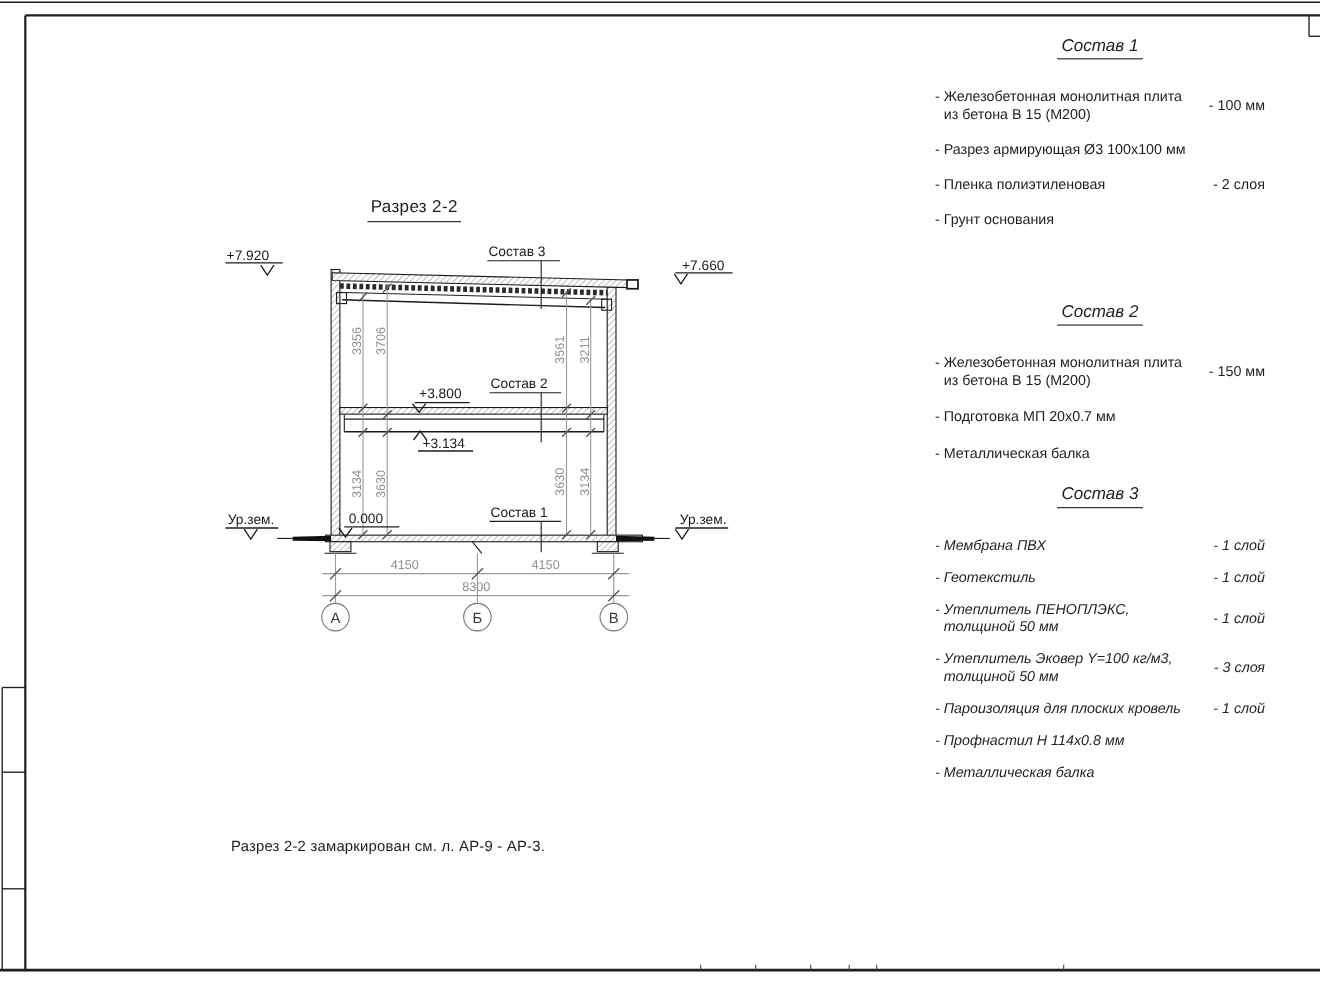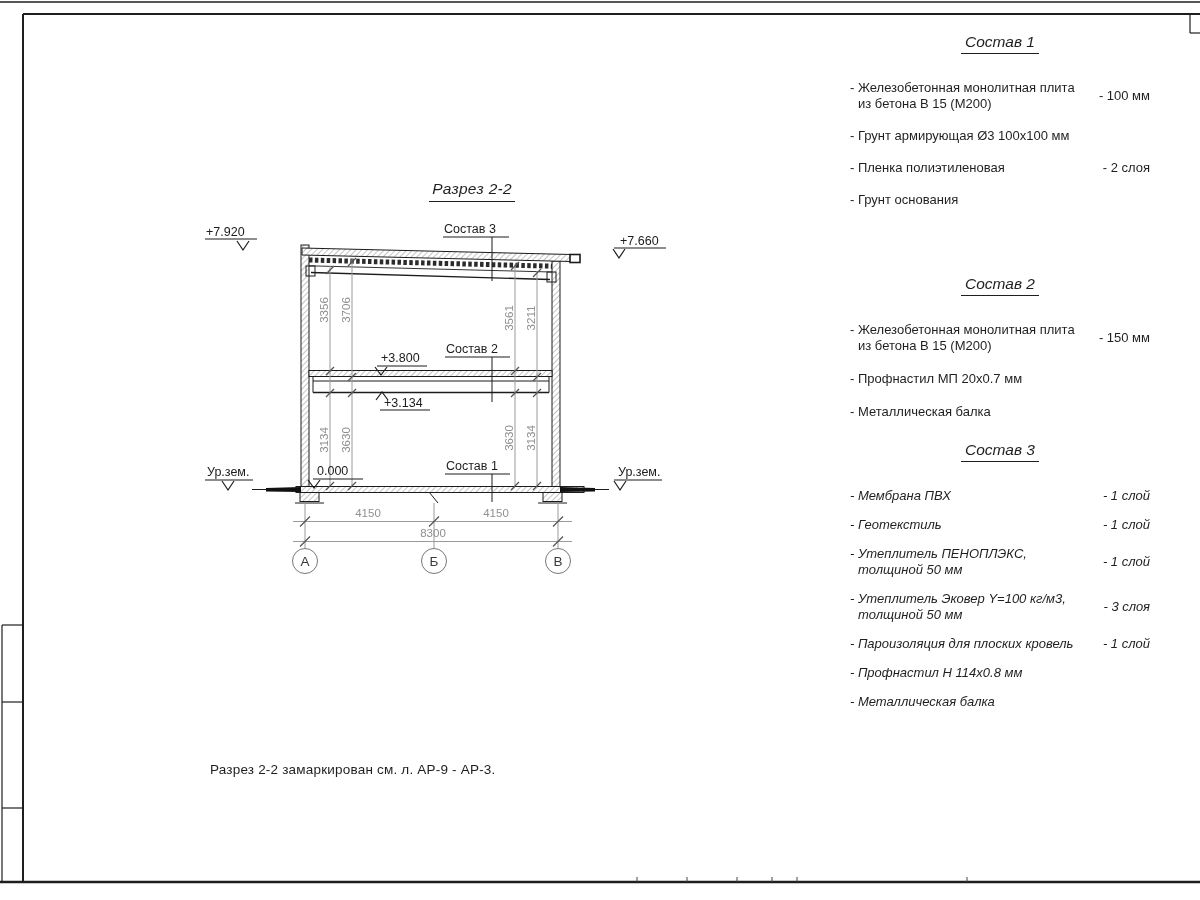--- a/index.html
+++ b/index.html
@@ -1,21 +1,21 @@
 <!DOCTYPE html>
 <html><head>
 <meta charset="utf-8">
 <style>
   html,body{margin:0;padding:0;background:#fff;}
   #sheet{position:relative;width:1200px;height:900px;background:#fff;overflow:hidden;
          font-family:"Liberation Sans",sans-serif;color:#1f1f1f;}
   #linework{position:absolute;left:0;top:0;}
   .abs{position:absolute;}
   
-  #dwg-title{left:353px;top:180px;width:162px;text-align:right;font-style:italic;
+  #dwg-title{left:334px;top:180px;width:162px;text-align:left;
              font-size:15.5px;letter-spacing:.3px;}
   #dwg-title .u{display:inline-block;border-bottom:1.3px solid #1f1f1f;padding:0 3px 3px;}
   
   #note{left:210px;top:762px;font-size:13.5px;letter-spacing:.2px;}
   
   .panel{left:850px;width:300px;font-size:13px;line-height:16px;}
   .panel-header{text-align:center;font-style:italic;font-size:15.5px;margin-bottom:26px;}
   .panel-header .u{display:inline-block;border-bottom:1.3px solid #1f1f1f;padding:0 4px 3px;}
   .item{display:flex;align-items:center;margin-bottom:16px;}
   .panel3 .item{margin-bottom:13px;font-style:italic;}
@@ -233,21 +233,21 @@
 
   <div class="panel abs" style="top:34px;">
     <div class="panel-header">
       <span class="u">Состав 1</span>
     </div>
     <div class="item">
       <span class="item-text"><span>- Железобетонная  монолитная плита</span><span class="item-line2">из бетона В 15 (М200)</span></span>
       <span class="item-value">- 100 мм</span>
     </div>
     <div class="item">
-      <span class="item-text"><span>- Грунт армирующая Ø3 100х100 мм</span></span>
+      <span class="item-text"><span>- Разрез армирующая Ø3 100х100 мм</span></span>
       <span class="item-value"></span>
     </div>
     <div class="item">
       <span class="item-text"><span>- Пленка полиэтиленовая</span></span>
       <span class="item-value">-  2 слоя</span>
     </div>
     <div class="item">
       <span class="item-text"><span>- Грунт основания</span></span>
       <span class="item-value"></span>
     </div>
@@ -255,21 +255,21 @@
 
   <div class="panel panel2 abs" style="top:276px;">
     <div class="panel-header">
       <span class="u">Состав 2</span>
     </div>
     <div class="item">
       <span class="item-text"><span>- Железобетонная  монолитная плита</span><span class="item-line2">из бетона В 15 (М200)</span></span>
       <span class="item-value">- 150 мм</span>
     </div>
     <div class="item">
-      <span class="item-text"><span>- Профнастил МП 20х0.7 мм</span></span>
+      <span class="item-text"><span>- Подготовка МП 20х0.7 мм</span></span>
       <span class="item-value"></span>
     </div>
     <div class="item">
       <span class="item-text"><span>- Металлическая балка</span></span>
       <span class="item-value"></span>
     </div>
   </div>
 
   <div class="panel panel3 abs" style="top:442px;">
     <div class="panel-header">

